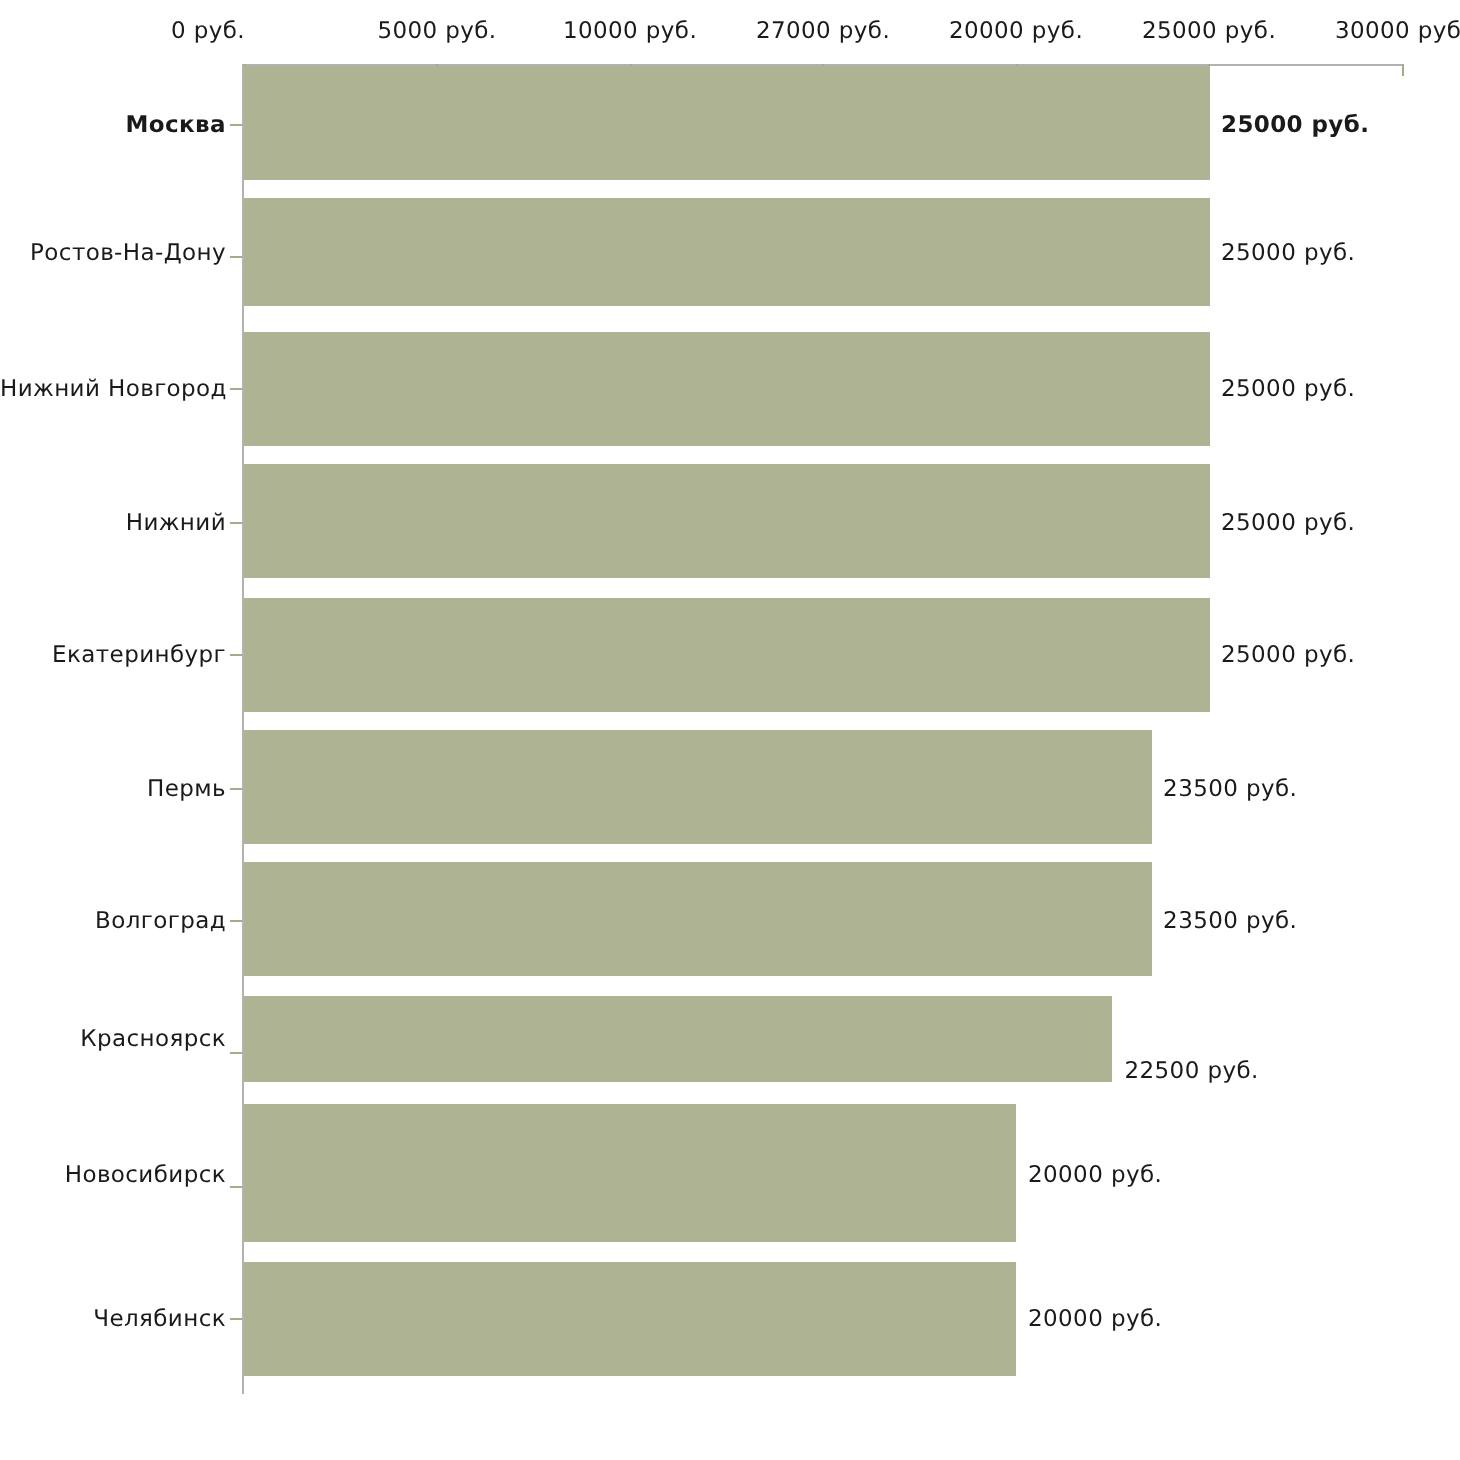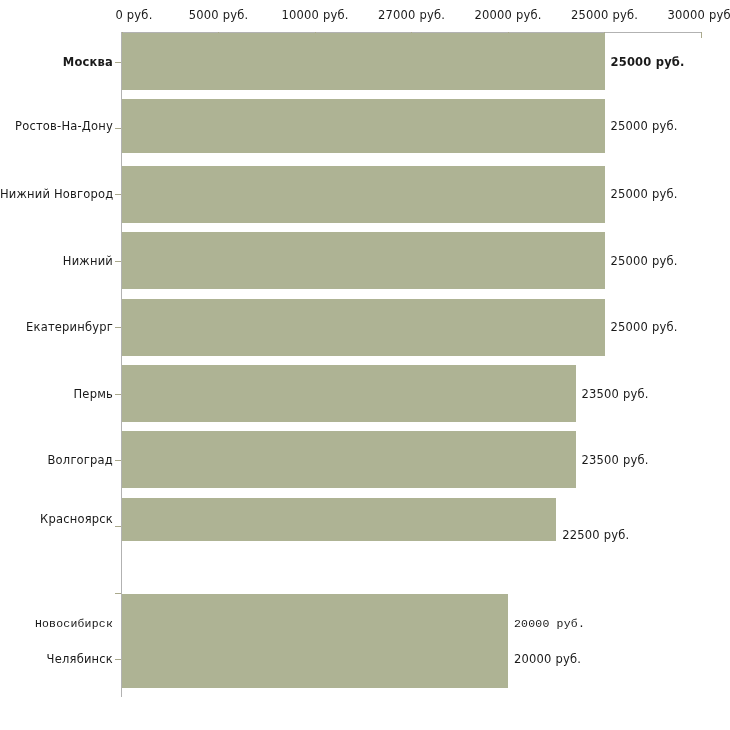--- a/index.html
+++ b/index.html
@@ -108,21 +108,21 @@
   }
 </style>
 </head>
 <body>
 
 <div id="chart-root">
 
   <div id="x-axis"></div>
   <div id="x-ticks-layer">
       <div class="x-tick" style="left: 121.5px; top: 32px;"></div>
-      <div class="x-tick-label" style="left: 134px; top: 8px;">0 руб.</div>
+      <div class="x-tick-label" style="left: 104px; top: 8px;">0 руб.</div>
       <div class="x-tick" style="left: 218px; top: 32px;"></div>
       <div class="x-tick-label" style="left: 218.5px; top: 8px;">5000 руб.</div>
       <div class="x-tick" style="left: 314.5px; top: 32px;"></div>
       <div class="x-tick-label" style="left: 315px; top: 8px;">10000 руб.</div>
       <div class="x-tick" style="left: 411px; top: 32px;"></div>
       <div class="x-tick-label" style="left: 411.5px; top: 8px;">27000 руб.</div>
       <div class="x-tick" style="left: 507.5px; top: 32px;"></div>
       <div class="x-tick-label" style="left: 508px; top: 8px;">20000 руб.</div>
       <div class="x-tick" style="left: 604px; top: 32px;"></div>
       <div class="x-tick-label" style="left: 604.5px; top: 8px;">25000 руб.</div>
@@ -175,21 +175,21 @@
         <div class="bar" style="width: 453.55px; background: rgb(174, 179, 148);"></div>
         <div class="bar-value" style="left: 581.55px;">23500 руб.</div>
       </div>
       <div class="y-tick" style="top: 526.3px;"></div>
       <div class="bar-row" style="top: 497.8px; height: 43px;">
         <div class="cat-label-holder">Красноярск</div>
         <div class="bar" style="width: 434.25px; background: rgb(174, 179, 148);"></div>
         <div class="bar-value" style="left: 562.25px; margin-top: 16px;">22500 руб.</div>
       </div>
       <div class="y-tick" style="top: 592.7px;"></div>
-      <div class="bar-row" style="top: 594px; height: 57px; font-family: Liberation Mono, monospace;">
+      <div class="bar-row" style="top: 552px; height: 69px;">
         <div class="cat-label-holder">Новосибирск</div>
         <div class="bar" style="width: 386px; background: rgb(174, 179, 148);"></div>
         <div class="bar-value" style="left: 514px;">20000 руб.</div>
       </div>
       <div class="y-tick" style="top: 659.1px;"></div>
       <div class="bar-row" style="top: 630.6px; height: 57px;">
         <div class="cat-label-holder">Челябинск</div>
         <div class="bar" style="width: 386px; background: rgb(174, 179, 148);"></div>
         <div class="bar-value" style="left: 514px;">20000 руб.</div>
       </div>

